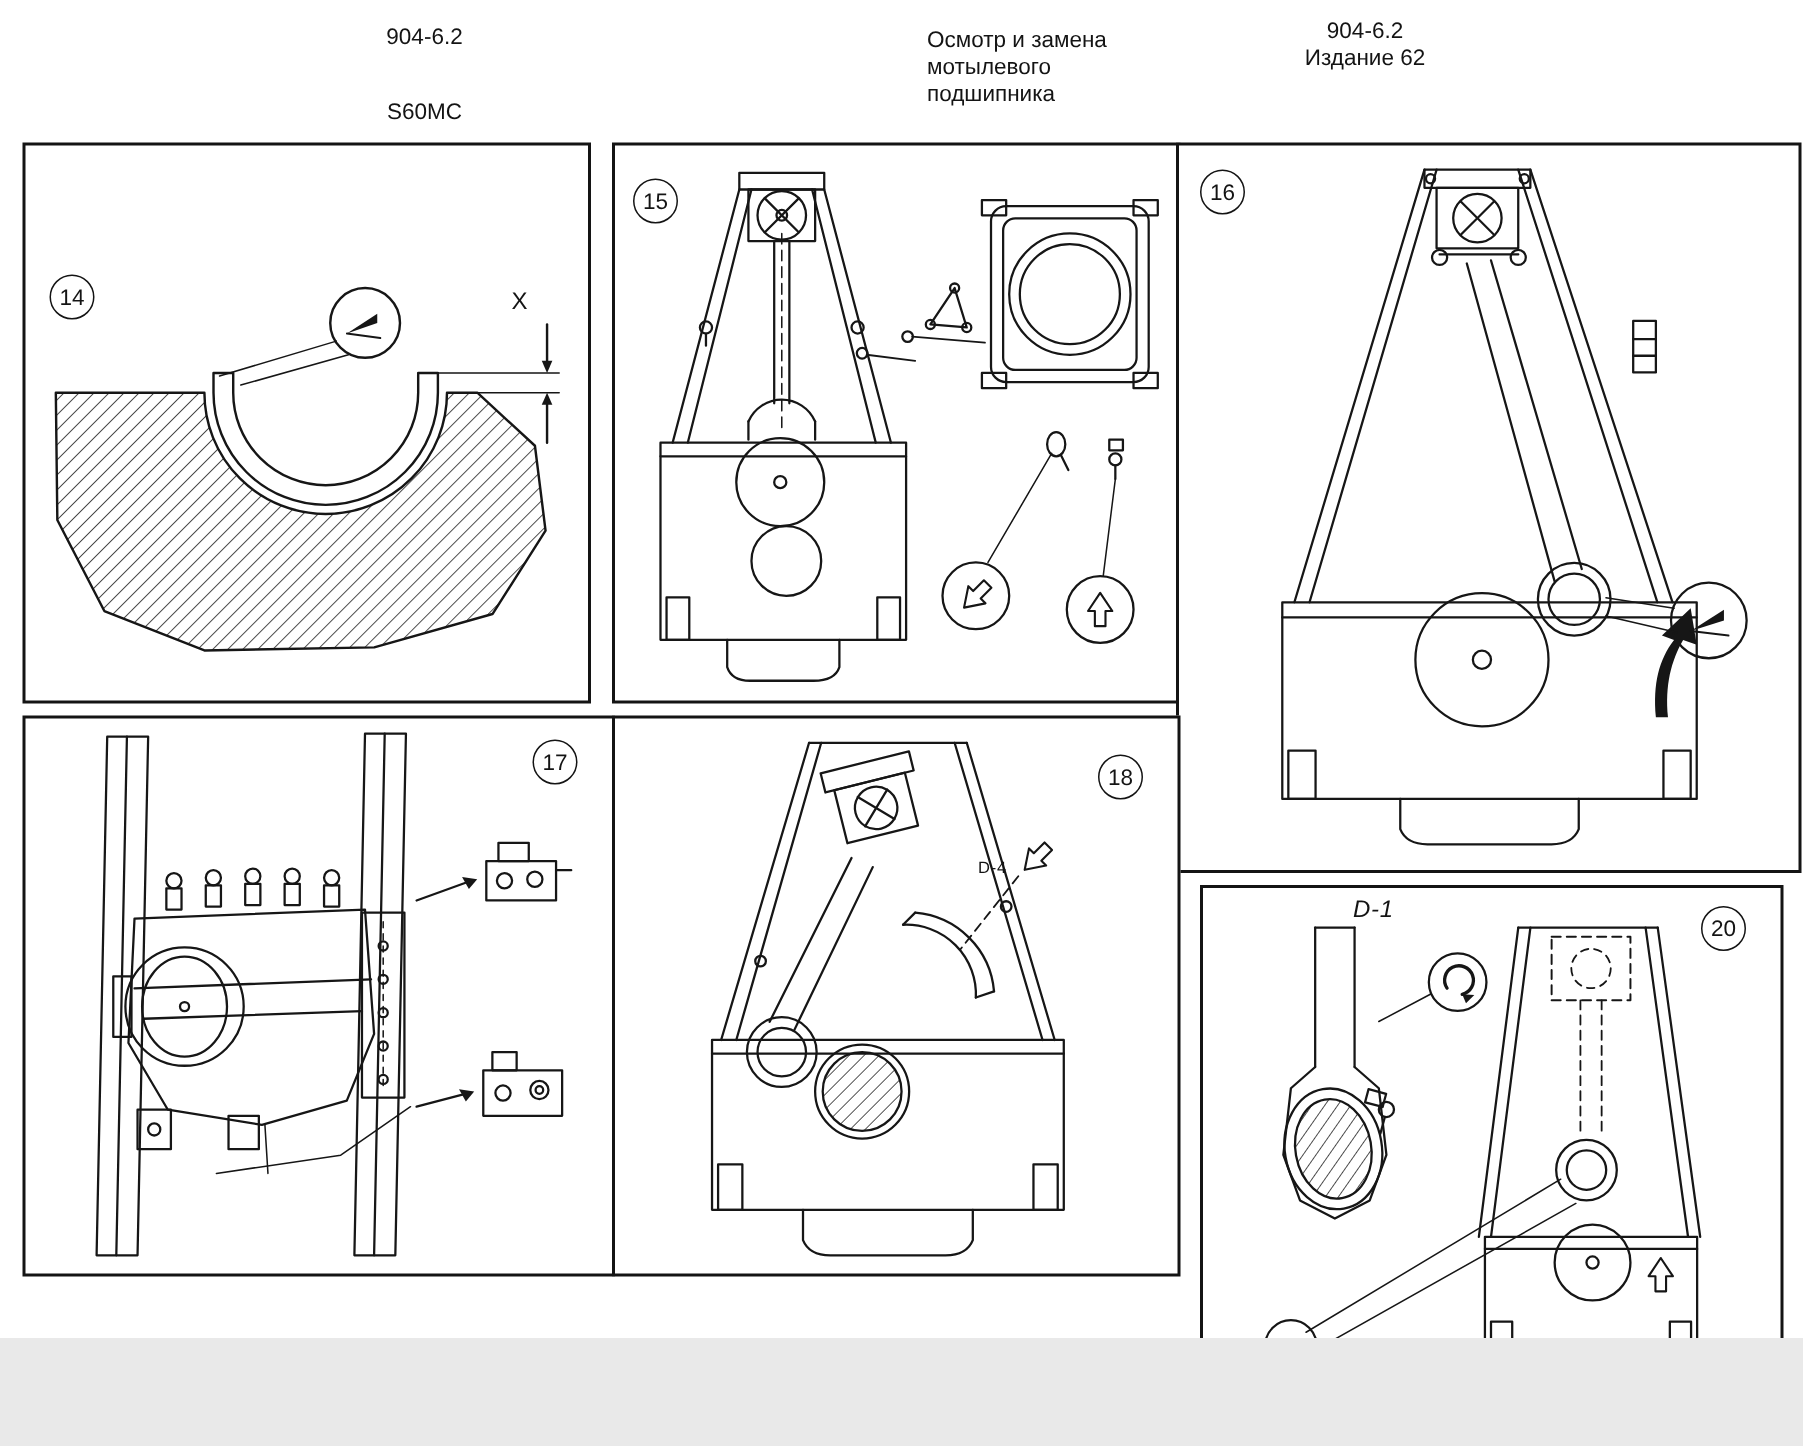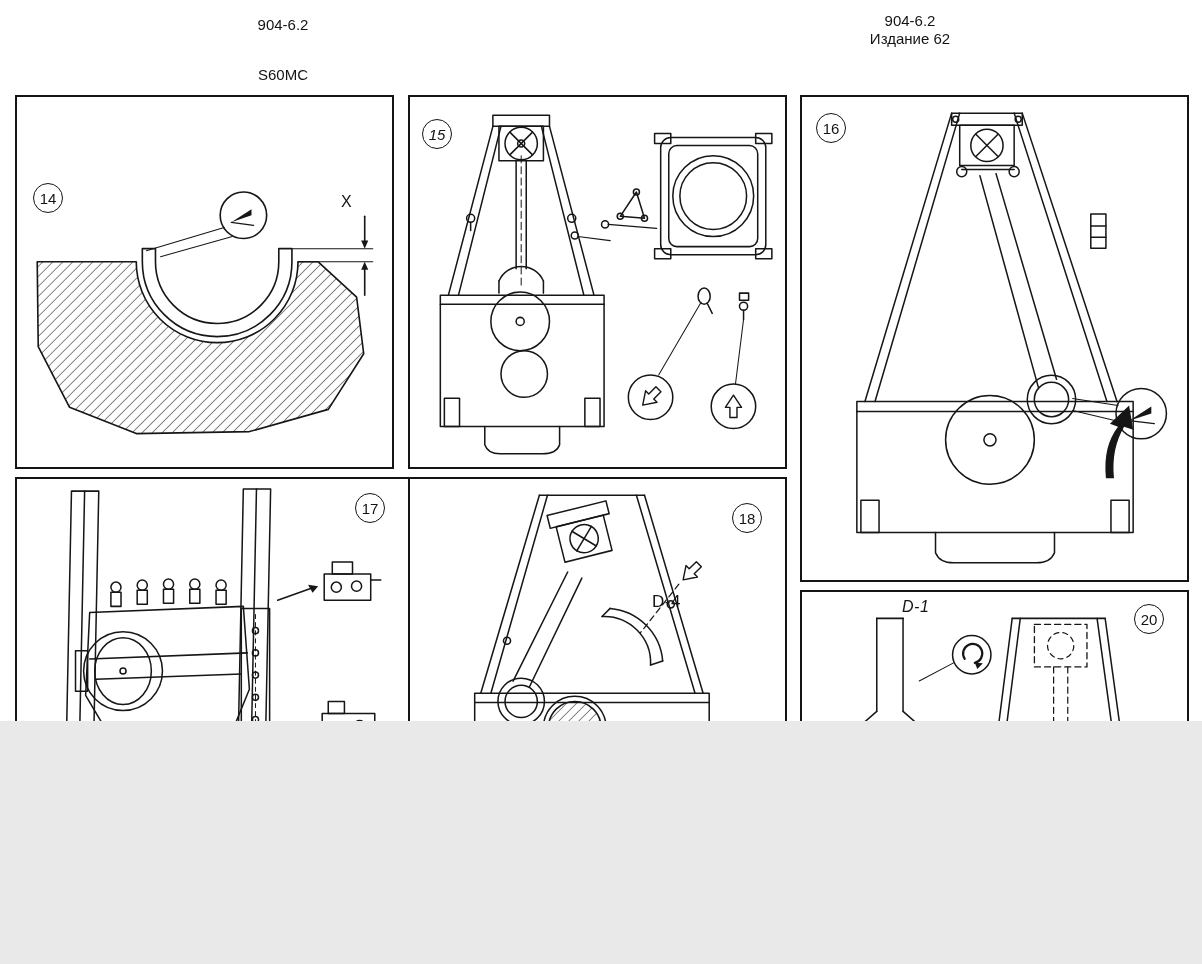--- a/index.html
+++ b/index.html
@@ -1,36 +1,41 @@
 <!DOCTYPE html>
 <html><head>
 <meta charset="utf-8">
 <style>
   html,body{margin:0;padding:0;}
   body{background:#e9e9e9;}
-  .page{position:relative;width:1202px;height:721px;background:#ffffff;
+  .page{position:relative;width:1202px;height:892px;background:#ffffff;
         font-family:"Liberation Sans",sans-serif;color:#141414;overflow:hidden;}
   .abs{position:absolute;}
   .center{text-align:center;}
   .hdr{position:absolute;font-size:15px;line-height:18px;}
   .panel{position:absolute;border:2px solid #141414;background:#fff;}
   .panel svg.draw{position:absolute;left:0;top:0;width:100%;height:100%;}
   .fig-num{position:absolute;width:28px;height:28px;border:1.7px solid #141414;border-radius:50%;
            display:flex;align-items:center;justify-content:center;font-size:15px;background:#fff;z-index:2;}
   .fig-label{position:absolute;z-index:2;letter-spacing:.5px;}
 </style>
 </head>
 <body>
 
 <div class="page">
 
   <div class="hdr center" style="left:228px;top:16px;width:110px;">904-6.2</div>
   <div class="hdr center" style="left:228px;top:66px;width:110px;">S60MC</div>
 
 
+  <div class="abs" style="left:618px;top:18px;font-size:15px;line-height:18px;">
+    <div>Осмотр и замена</div>
+    <div>мотылевого</div>
+    <div>подшипника</div>
+  </div>
 
   <div class="abs center" style="left:845px;top:12px;width:130px;font-size:15px;line-height:18px;">
     <div>904-6.2</div>
     <div>Издание 62</div>
   </div>
 
   <div class="panel" style="left:15px;top:95px;width:375px;height:370px;">
     <div class="fig-num" style="left:16px;top:86px;">14</div>
     <div class="fig-label" style="left:324px;top:96px;font-size:16px;">X</div>
     <svg class="draw" viewBox="0 0 371 366">
@@ -57,21 +62,21 @@
             <line x1="212" y1="124" x2="234" y2="127" stroke-width="1.3"></line>
           </g>
           <line x1="205" y1="129" x2="128" y2="152" stroke-width="1"></line>
           <line x1="213" y1="138" x2="142" y2="158" stroke-width="1"></line>
         </g>
       </g>
     </svg>
   </div>
 
   <div class="panel" style="left:408px;top:95px;width:375px;height:370px;">
-    <div class="fig-num" style="left:12px;top:22px;font-style:italic;">15</div>
+    <div class="fig-num" style="left:12px;top:22px;">15</div>
     <svg class="draw" viewBox="0 0 371 366">
       <g fill="none" stroke="#161616" stroke-width="1.5" stroke-linecap="round" stroke-linejoin="round">
         <g>
           <rect x="82" y="18" width="56" height="11"></rect>
           <rect x="88" y="29" width="44" height="34"></rect>
           <circle cx="110" cy="46" r="16"></circle>
           <line x1="99" y1="35" x2="121" y2="57"></line>
             <line x1="121" y1="35" x2="99" y2="57"></line>
           <circle cx="110" cy="46" r="3.5"></circle>
           <line x1="82" y1="29" x2="38" y2="196"></line>
@@ -129,21 +134,21 @@
           <path d="M-3.5,11 L-3.5,1 L-8,1 L0,-11 L8,1 L3.5,1 L3.5,11 Z" transform="translate(238,297) rotate(225)" fill="#fff" stroke-width="1.4"></path>
         </g>
         <g>
           <circle cx="320" cy="306" r="22"></circle>
           <path d="M-3.5,11 L-3.5,1 L-8,1 L0,-11 L8,1 L3.5,1 L3.5,11 Z" transform="translate(320,306)" fill="#fff" stroke-width="1.4"></path>
         </g>
       </g>
     </svg>
   </div>
 
-  <div class="panel" style="left:800px;top:95px;width:385px;height:483px;">
+  <div class="panel" style="left:784px;top:95px;width:385px;height:483px;padding-left:28px;">
     <div class="fig-num" style="left:14px;top:16px;">16</div>
     <svg class="draw" viewBox="0 0 381 479">
       <g fill="none" stroke="#161616" stroke-width="1.5" stroke-linecap="round" stroke-linejoin="round">
         <g>
           <rect x="148" y="16" width="70" height="12"></rect>
           <rect x="156" y="28" width="54" height="40"></rect>
           <circle cx="183" cy="48" r="16"></circle>
           <line x1="172" y1="37" x2="194" y2="59"></line>
             <line x1="194" y1="37" x2="172" y2="59"></line>
           <circle cx="152" cy="22" r="3"></circle>
@@ -242,21 +247,21 @@
           <circle cx="307" cy="247" r="5"></circle>
           <circle cx="331" cy="245" r="6"></circle>
             <circle cx="331" cy="245" r="2.5"></circle>
         </g>
       </g>
     </svg>
   </div>
 
   <div class="panel" style="left:408px;top:477px;width:375px;height:370px;">
     <div class="fig-num" style="left:322px;top:24px;">18</div>
-    <div class="fig-label" style="left:242px;top:113px;font-size:17px;">D-4</div>
+    <div class="fig-label" style="left:242px;top:94px;font-size:11px;">D-4</div>
     <svg class="draw" viewBox="0 0 371 366">
       <defs>
         <pattern id="h18" width="7" height="7" patternUnits="userSpaceOnUse" patternTransform="rotate(45)">
           <line x1="0" y1="0" x2="0" y2="7" stroke="#161616" stroke-width="1"></line>
         </pattern>
       </defs>
       <g fill="none" stroke="#161616" stroke-width="1.5" stroke-linecap="round" stroke-linejoin="round">
         <g>
           <line x1="128" y1="16" x2="232" y2="16"></line>
           <line x1="128" y1="16" x2="70" y2="212"></line>

